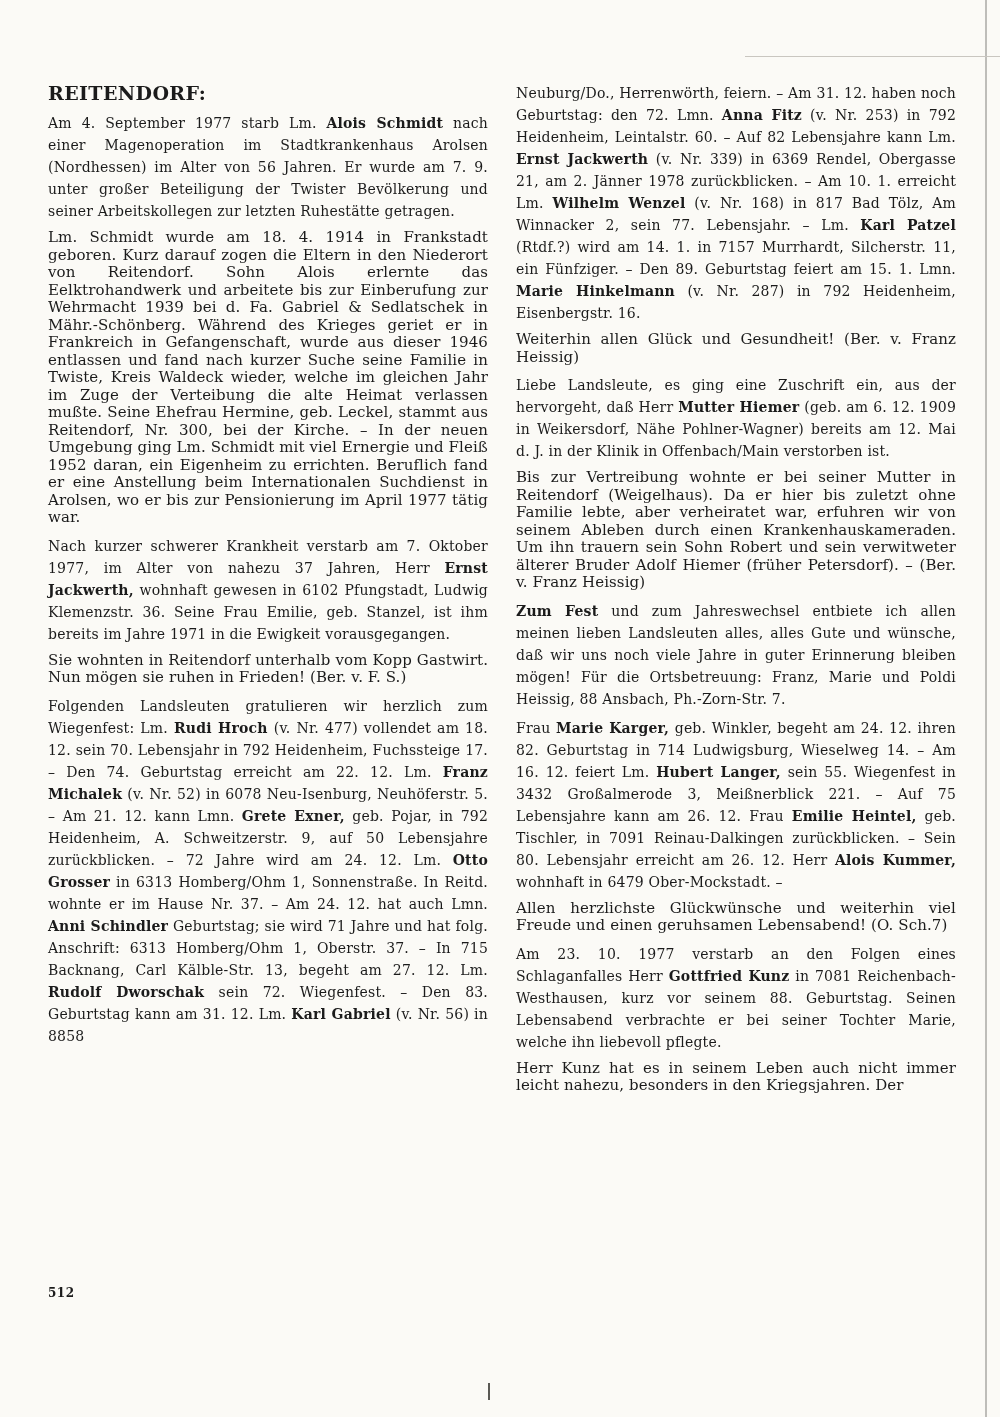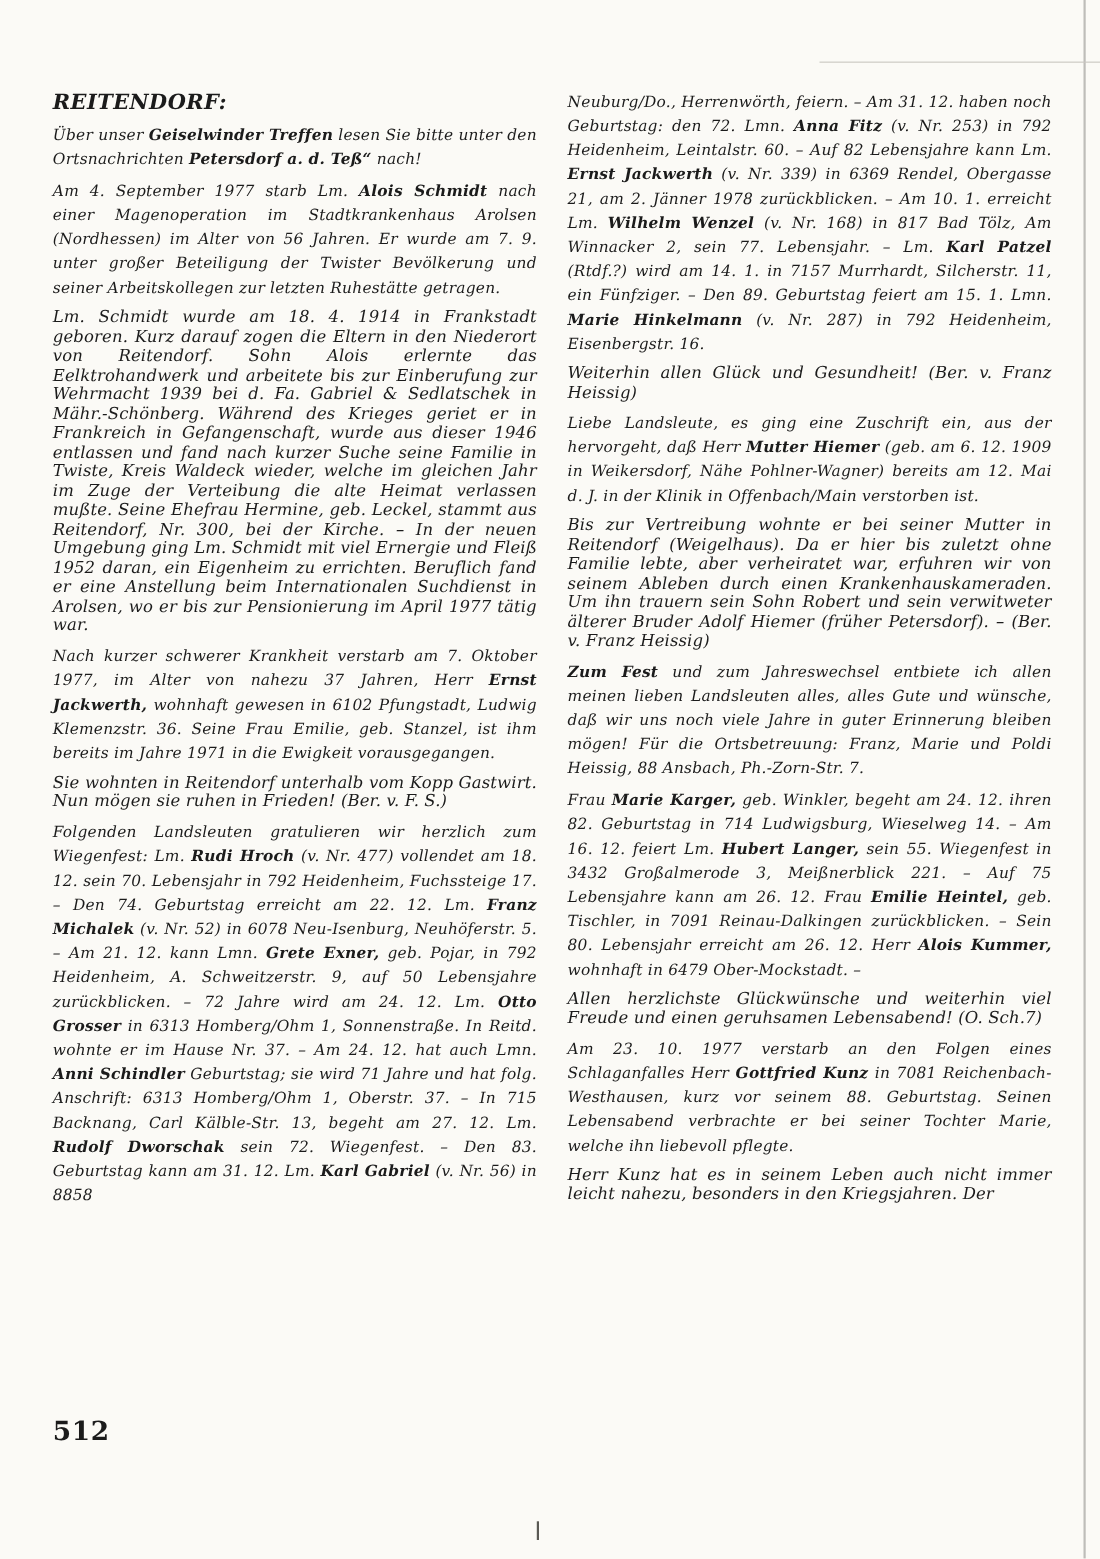--- a/index.html
+++ b/index.html
@@ -21,21 +21,20 @@
     position: absolute;
     left: 48px;
     top: 82px;
     width: 908px;
     display: flex;
     gap: 28px;
   }
   .col {
     width: 440px;
     flex: 0 0 440px;
-    font-style: italic;
   }
   .col p, .col h2 {
     hyphens: auto;
     -webkit-hyphens: auto;
   }
   h2.heading {
     font-size: 19px;
     line-height: 22px;
     font-weight: bold;
     letter-spacing: 0.4px;
@@ -54,21 +53,21 @@
     line-height: 17.5px;
     text-align: justify;
     letter-spacing: 0.1px;
     margin: 0 0 8px 0;
   }
   b { font-weight: bold; }
   .page-number {
     position: absolute;
     left: 48px;
     top: 1286px;
-    font-size: 24px;
+    font-size: 12px;
     font-weight: bold;
     letter-spacing: 0.5px;
   }
   .scan-line-right {
     position: absolute;
     left: 985px;
     top: 0;
     width: 2px;
     height: 1417px;
     background: #8d8b86;
@@ -95,21 +94,20 @@
 <body>
 
 <div class="paper">
   <div class="scan-line-right"></div>
   <div class="scan-line-top"></div>
   <div class="scan-tick"></div>
 
   <div class="columns">
     <div class="col">
         <h2 class="heading"><b>REITENDORF:</b></h2>
-        <p class="normal"><span>Über unser </span><b>Geiselwinder Treffen</b><span> lesen Sie bitte unter den Ortsnachrichten </span><b>Petersdorf a. d. Teß“</b><span> nach!</span></p>
         <p class="normal"><span>Am 4. September 1977 starb Lm. </span><b>Alois Schmidt</b><span> nach einer Magenoperation im Stadtkrankenhaus Arolsen (Nordhessen) im Alter von 56 Jahren. Er wurde am 7. 9. unter großer Beteiligung der Twister Bevölkerung und seiner Arbeitskollegen zur letzten Ruhestätte getragen.</span></p>
         <p class="small"><span>Lm. Schmidt wurde am 18. 4. 1914 in Frankstadt geboren. Kurz darauf zogen die Eltern in den Niederort von Reitendorf. Sohn Alois erlernte das Eelktrohandwerk und arbeitete bis zur Einberufung zur Wehrmacht 1939 bei d. Fa. Gabriel &amp; Sedlatschek in Mähr.-Schönberg. Während des Krieges geriet er in Frankreich in Gefangenschaft, wurde aus dieser 1946 entlassen und fand nach kurzer Suche seine Familie in Twiste, Kreis Waldeck wieder, welche im gleichen Jahr im Zuge der Verteibung die alte Heimat verlassen mußte. Seine Ehefrau Hermine, geb. Leckel, stammt aus Reitendorf, Nr. 300, bei der Kirche. – In der neuen Umgebung ging Lm. Schmidt mit viel Ernergie und Fleiß 1952 daran, ein Eigenheim zu errichten. Beruflich fand er eine Anstellung beim Internationalen Suchdienst in Arolsen, wo er bis zur Pensionierung im April 1977 tätig war.</span></p>
         <p class="normal"><span>Nach kurzer schwerer Krankheit verstarb am 7. Oktober 1977, im Alter von nahezu 37 Jahren, Herr </span><b>Ernst Jackwerth,</b><span> wohnhaft gewesen in 6102 Pfungstadt, Ludwig Klemenzstr. 36. Seine Frau Emilie, geb. Stanzel, ist ihm bereits im Jahre 1971 in die Ewigkeit vorausgegangen.</span></p>
         <p class="small"><span>Sie wohnten in Reitendorf unterhalb vom Kopp Gastwirt. Nun mögen sie ruhen in Frieden! (Ber. v. F. S.)</span></p>
         <p class="normal"><span>Folgenden Landsleuten gratulieren wir herzlich zum Wiegenfest: Lm. </span><b>Rudi Hroch</b><span> (v. Nr. 477) vollendet am 18. 12. sein 70. Lebensjahr in 792 Heidenheim, Fuchssteige 17. – Den 74. Geburtstag erreicht am 22. 12. Lm. </span><b>Franz Michalek</b><span> (v. Nr. 52) in 6078 Neu-Isenburg, Neuhöferstr. 5. – Am 21. 12. kann Lmn. </span><b>Grete Exner,</b><span> geb. Pojar, in 792 Heidenheim, A. Schweitzerstr. 9, auf 50 Lebensjahre zurückblicken. – 72 Jahre wird am 24. 12. Lm. </span><b>Otto Grosser</b><span> in 6313 Homberg/Ohm 1, Sonnenstraße. In Reitd. wohnte er im Hause Nr. 37. – Am 24. 12. hat auch Lmn. </span><b>Anni Schindler</b><span> Geburtstag; sie wird 71 Jahre und hat folg. Anschrift: 6313 Homberg/Ohm 1, Oberstr. 37. – In 715 Backnang, Carl Kälble-Str. 13, begeht am 27. 12. Lm. </span><b>Rudolf Dworschak</b><span> sein 72. Wiegenfest. – Den 83. Geburtstag kann am 31. 12. Lm. </span><b>Karl Gabriel</b><span> (v. Nr. 56) in 8858</span></p>
       </div>
     <div class="col">
         <p class="normal"><span>Neuburg/Do., Herrenwörth, feiern. – Am 31. 12. haben noch Geburtstag: den 72. Lmn. </span><b>Anna Fitz</b><span> (v. Nr. 253) in 792 Heidenheim, Leintalstr. 60. – Auf 82 Lebensjahre kann Lm. </span><b>Ernst Jackwerth</b><span> (v. Nr. 339) in 6369 Rendel, Obergasse 21, am 2. Jänner 1978 zurückblicken. – Am 10. 1. erreicht Lm. </span><b>Wilhelm Wenzel</b><span> (v. Nr. 168) in 817 Bad Tölz, Am Winnacker 2, sein 77. Lebensjahr. – Lm. </span><b>Karl Patzel</b><span> (Rtdf.?) wird am 14. 1. in 7157 Murrhardt, Silcherstr. 11, ein Fünfziger. – Den 89. Geburtstag feiert am 15. 1. Lmn. </span><b>Marie Hinkelmann</b><span> (v. Nr. 287) in 792 Heidenheim, Eisenbergstr. 16.</span></p>
         <p class="small"><span>Weiterhin allen Glück und Gesundheit! (Ber. v. Franz Heissig)</span></p>
         <p class="normal"><span>Liebe Landsleute, es ging eine Zuschrift ein, aus der hervorgeht, daß Herr </span><b>Mutter Hiemer</b><span> (geb. am 6. 12. 1909 in Weikersdorf, Nähe Pohlner-Wagner) bereits am 12. Mai d. J. in der Klinik in Offenbach/Main verstorben ist.</span></p>

